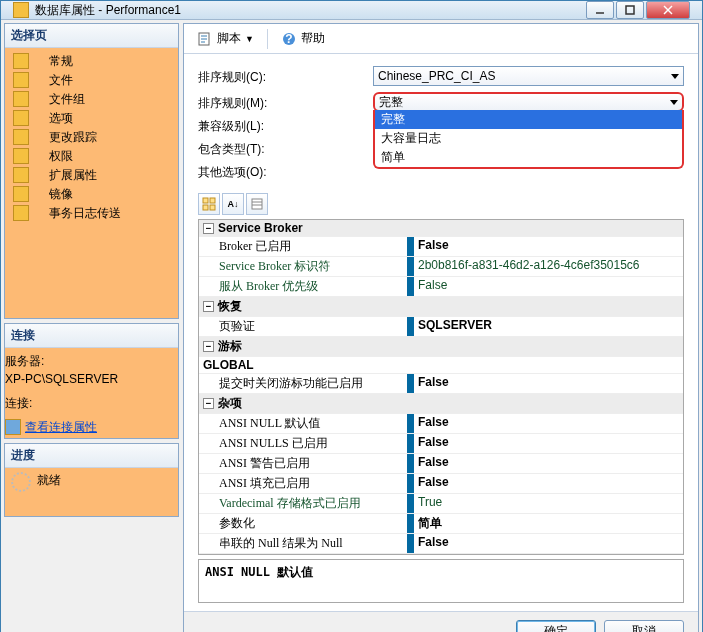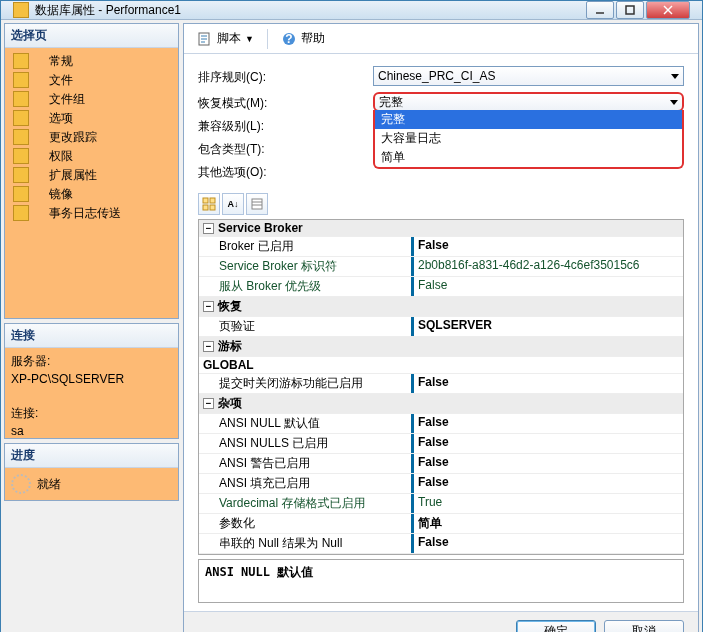--- a/index.html
+++ b/index.html
@@ -14,21 +14,21 @@
 .win-btn svg{width:10px;height:10px}
 .body{flex:1;display:flex;background:#f0f0f0;padding:3px}
 .left-pane{width:175px;display:flex;flex-direction:column;gap:4px}
 .right-pane{flex:1;display:flex;flex-direction:column;border:1px solid #8ca8c8;background:#fff;margin-left:4px}
 .section{border:1px solid #8ca8c8;background:#fdba74}
 .sect-header{background:linear-gradient(#f8fafc,#e4ecf4);border-bottom:1px solid #c8d4e4;padding:3px 6px;font-weight:bold;color:#1a3c6e}
 .sect-body{padding:4px 6px}
 .nav-list{list-style:none}
 .nav-item{display:flex;gap:20px;padding:1px 2px;cursor:pointer}
 .nav-icon{width:16px;height:16px;background:#f5c040;border:1px solid #c09020;display:inline-block}
-.conn-block{padding:4px 6px;line-height:1.5}
+.conn-block{padding:4px 0;line-height:1.5}
 .link{color:#0046d5;text-decoration:underline;cursor:pointer;display:flex;align-items:center;gap:4px}
 .spinner{width:20px;height:20px;border:2px dotted #bbb;border-radius:50%;display:inline-block;margin-right:6px;vertical-align:middle}
 .toolbar{height:30px;border-bottom:1px solid #c8d4e4;display:flex;align-items:center;padding:0 6px;gap:2px}
 .tool-btn{display:flex;align-items:center;gap:4px;padding:2px 6px;cursor:pointer;border:1px solid transparent}
 .tool-icon{width:16px;height:16px;display:inline-block}
 .sep{width:1px;height:20px;background:#c8d4e4;margin:0 4px}
 .form-area{padding:12px 14px 6px}
 .form-row{display:flex;align-items:flex-end;margin-bottom:6px}
 .form-label{width:175px}
 .form-select{flex:1;height:20px;border:1px solid #7a9cc0;background:linear-gradient(#fff,#eef2f8);padding:0 4px;display:flex;align-items:center;justify-content:space-between;cursor:pointer;position:relative}
@@ -36,32 +36,32 @@
 .arrow-down{width:0;height:0;border-left:4px solid transparent;border-right:4px solid transparent;border-top:5px solid #000}
 .dropdown{position:absolute;top:100%;left:-2px;right:-2px;background:#fff;border:2px solid #e03030;border-top:none;border-radius:0 0 6px 6px;z-index:10}
 .dd-item{padding:1px 6px;cursor:pointer}
 .dd-item.sel{background:#2a70e0;color:#fff}
 .grid-toolbar{display:flex;gap:2px;padding:0 14px;margin-bottom:4px}
 .grid-tb-btn{width:22px;height:22px;border:1px solid #b0c4de;background:linear-gradient(#fff,#e8f0f8);display:flex;align-items:center;justify-content:center;cursor:pointer}
 .prop-grid{flex:1;margin:0 14px 4px;border:1px solid #a8a8a8;overflow:auto;background:#fff}
 .pg-row{display:flex;border-bottom:1px solid #ededed;min-height:17px;align-items:stretch}
 .pg-cat{background:#ececec;font-weight:bold;padding:1px 4px;display:flex;align-items:center;gap:4px}
 .pg-toggle{width:11px;height:11px;border:1px solid #888;background:#fff;display:inline-flex;align-items:center;justify-content:center;font-size:9px;line-height:1;font-family:monospace}
-.pg-name{width:215px;padding:1px 22px 1px 20px;border-right:3px solid #0369a1;font-family:Liberation Sans, sans-serif}
+.pg-name{width:215px;padding:1px 22px 1px 20px;border-right:7px solid #0369a1;font-family:Liberation Serif, serif}
 .pg-val{flex:1;padding:1px 4px;font-family:Liberation Sans, sans-serif}
 .pg-name.readonly,.pg-val.readonly{color:#14532d}
 .pg-val.bold{font-weight:bold}
 .desc-box{margin:0 14px 8px;border:1px solid #a8a8a8;padding:4px 6px;height:44px;background:#fff}
 .desc-title{font-weight:bold;font-family:"SimSun",monospace}
 .footer{height:40px;border-top:1px solid #c8d4e4;display:flex;align-items:center;justify-content:flex-end;padding:0 14px;gap:8px;background:#f0f0f0}
 .btn{width:80px;height:24px;border:1px solid #7a9cc0;background:linear-gradient(#fdfdfd,#e4ecf4);cursor:pointer;border-radius:3px}
 .btn.primary{border:1px solid #3c7fb1;box-shadow:0 0 0 1px #6fb7e8 inset}
 .left-pane .section:nth-child(1) .sect-body{height:270px;overflow:auto}
 .left-pane .section:nth-child(2) .sect-body{height:90px}
-.left-pane .section:nth-child(3) .sect-body{height:32px;display:flex;align-items:center}
+.left-pane .section:nth-child(3) .sect-body{height:48px;display:flex;}
 </style>
 </head>
 <body>
 
 <div class="window">
   <div class="titlebar">
     <span class="titlebar-icon"></span>
     <span class="title-text">数据库属性 - Performance1</span>
     <div class="win-btns">
       <div class="win-btn">
@@ -128,22 +128,21 @@
               </li>
             </ul>
         </div>
       </div>
 
       <div class="section">
         <div class="sect-header">连接</div>
         <div class="sect-body conn-block">
           <div>服务器:</div>
           <div>XP-PC\SQLSERVER</div>
-          <div style="margin-top:16px">连接:</div>
-          <div>sa</div>
+          <div style="margin-top:6px">连接:</div>
           <div style="margin-top:6px" class="link">
             <span class="nav-icon" style="background:#6fa8dc"></span>
             <span>查看连接属性</span>
           </div>
         </div>
       </div>
 
       <div class="section">
         <div class="sect-header">进度</div>
         <div class="sect-body">
@@ -175,21 +174,21 @@
 
       <div class="form-area">
         <div class="form-row">
           <span class="form-label">排序规则(C):</span>
           <div class="form-select">
             <span>Chinese_PRC_CI_AS</span>
               <span class="arrow-down"></span>
           </div>
         </div>
         <div class="form-row">
-          <span class="form-label">恢复模式(M):</span>
+          <span class="form-label">排序规则(M):</span>
           <div class="form-select red">
             <span>完整</span>
               <span class="arrow-down"></span>
             <div class="dropdown" id="recovery-dd">
                 <div class="dd-item sel">完整</div>
                 <div class="dd-item">大容量日志</div>
                 <div class="dd-item">简单</div>
               </div>
           </div>
         </div>

